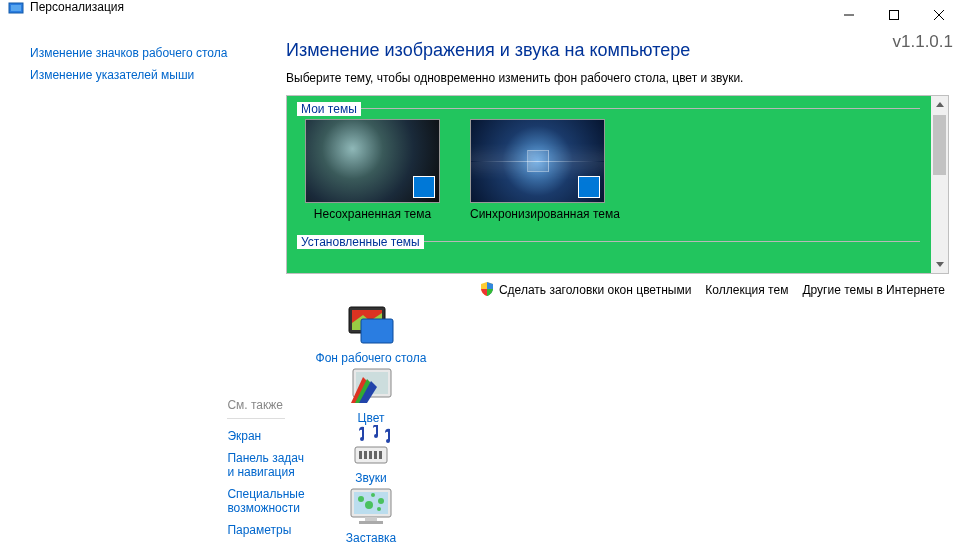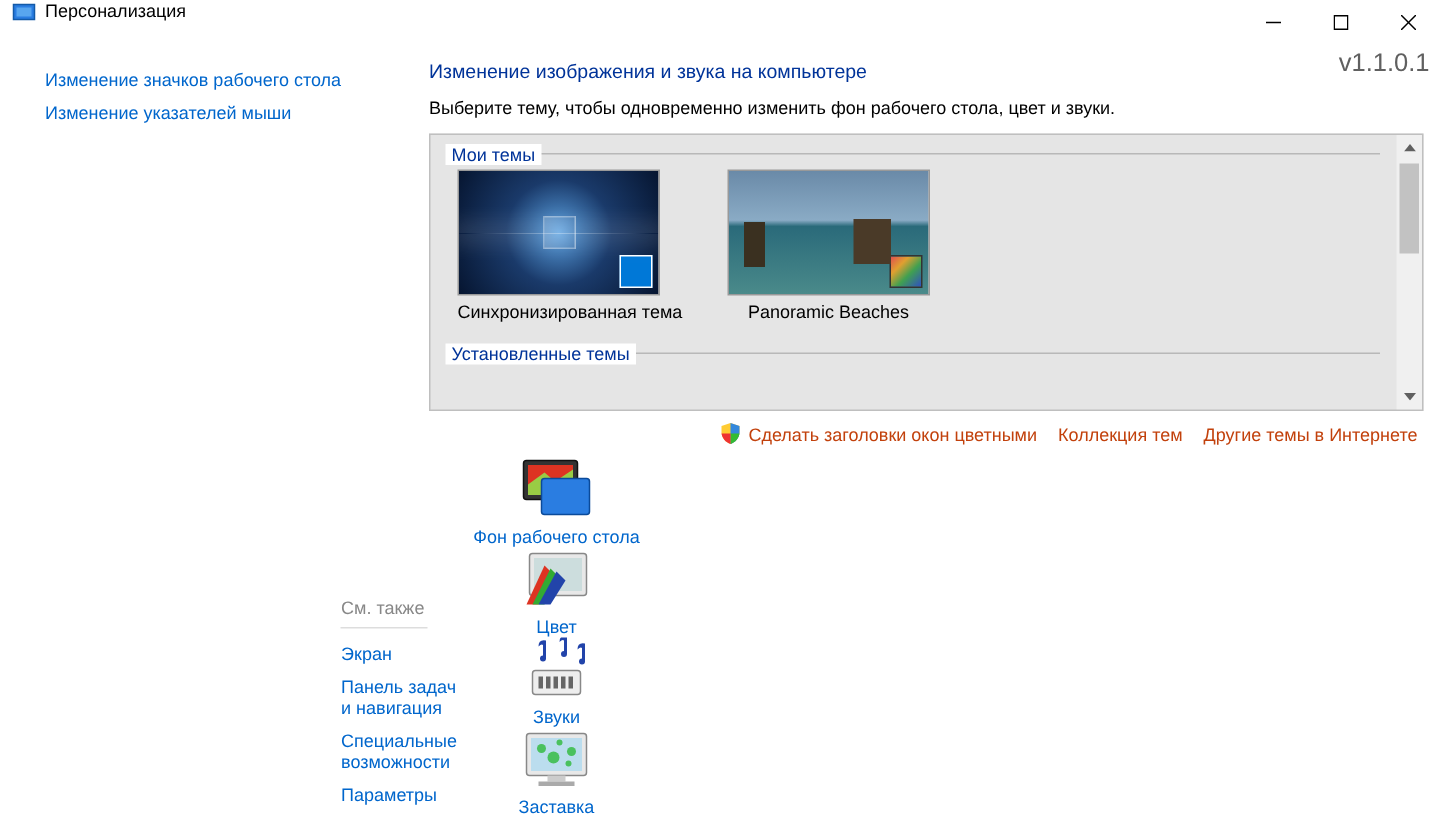--- a/index.html
+++ b/index.html
@@ -16,41 +16,41 @@
   .content { display: flex; height: calc(100% - 30px); }
   
   .sidebar { width: 280px; padding: 12px 0 12px 30px; display: flex; flex-direction: row; }
   .sidebar-top { flex: 0 0 auto; }
   .sidebar-link { color: #0066cc; cursor: pointer; padding: 4px 0; display: block; }
   .sidebar-bottom { margin-top: auto; }
   .sidebar-heading { color: #888; padding: 6px 0 4px; }
   .sidebar-hr { border: none; border-top: 1px solid #ddd; margin: 2px 20px 6px 0; }
   
   .main { flex: 1; padding: 10px 12px 8px 6px; display: flex; flex-direction: column; }
-  .main-title { color: #003399; font-size: 13px; font-weight: normal; margin-bottom: 10px; }
+  .main-title { color: #003399; font-size: 18px; font-weight: normal; margin-bottom: 10px; }
   .main-sub { margin-bottom: 10px; }
   
-  .panel { border: 1px solid #bfbfbf; background: #e5e5e5; flex: 1; position: relative; overflow: hidden; padding: 6px 10px 6px 10px; }
+  .panel { border: 1px solid #bfbfbf; background: #22c55e; flex: 1; position: relative; overflow: hidden; padding: 6px 10px 6px 10px; }
   .scrollbar { position: absolute; right: 0; top: 0; bottom: 0; width: 17px; background: #f0f0f0; display: flex; flex-direction: column; }
   .scroll-btn { height: 17px; display: flex; align-items: center; justify-content: center; }
   .scroll-thumb { background: #c2c2c2; flex: 0 0 60px; margin: 2px; }
   .scroll-track { flex: 1; }
   
   .group-label { color: #003399; position: relative; z-index: 2; background: #fff; display: inline-block; padding: 0 4px; }
   .group-line { border-top: 1px solid #b8b8b8; margin-top: -8px; margin-bottom: 10px; margin-left: 4px; margin-right: 18px; }
   
   .themes-row { display: flex; gap: 30px; padding-left: 8px; margin-bottom: 14px; }
   .theme { text-align: center; cursor: pointer; }
   .thumb { width: 135px; height: 84px; border: 1px solid #999; position: relative; overflow: hidden; margin-bottom: 4px; }
   .swatch { position: absolute; right: 4px; bottom: 4px; width: 22px; height: 22px; border: 1px solid #fff; }
   .swatch-blue { background: #0078d7; }
   .swatch-white { background: #fff; }
   
   .links-row { display: flex; justify-content: flex-end; gap: 14px; padding: 8px 4px 6px; align-items: center; }
-  .link { color: #c2410c; cursor: pointer; }
+  .link { color: #000000; cursor: pointer; }
   .shield-icon { width: 14px; height: 14px; display: inline-block; vertical-align: -2px; margin-right: 2px; }
   
   .bottom-row { display: flex; justify-content: space-around; padding: 2px 20px 0; flex-direction: column; }
   .bottom-item { text-align: center; cursor: pointer; width: 130px; }
   .bottom-icon { width: 52px; height: 42px; margin: 0 auto 4px; }
   .bottom-label { color: #0066cc; }
   
   
   .thumb-dark { background: radial-gradient(circle at 35% 35%, #8fb8b8 0%, #3a5a5a 30%, #1a2a3a 60%, #0a0a0a 100%); }
   .thumb-win { background: radial-gradient(circle at 50% 50%, #5aa0e0 0%, #1a3a6a 45%, #061530 100%); position: relative; }
@@ -116,30 +116,30 @@
 
   <div class="main">
     <div class="main-title">Изменение изображения и звука на компьютере</div>
     <div class="main-sub">Выберите тему, чтобы одновременно изменить фон рабочего стола, цвет и звуки.</div>
 
     <div class="panel">
       <span class="group-label">Мои темы</span>
       <div class="group-line"></div>
       <div class="themes-row">
         <div class="theme">
+          <div class="thumb thumb-dark">
+              <div class="swatch swatch-blue"></div>
+            </div>
+          <div>Несохраненная тема</div>
+        </div>
+        <div class="theme">
           <div class="thumb thumb-win">
               <div class="swatch swatch-blue"></div>
             </div>
           <div>Синхронизированная тема</div>
-        </div>
-        <div class="theme">
-          <div class="thumb thumb-beach">
-              <div class="swatch"></div>
-            </div>
-          <div>Panoramic Beaches</div>
         </div>
       </div>
 
       <span class="group-label">Установленные темы</span>
       <div class="group-line"></div>
 
       <div class="scrollbar">
         <div class="scroll-btn">
             <svg width="8" height="5">
               <path d="M0 5 L4 0 L8 5 Z" fill="#606060"></path>

